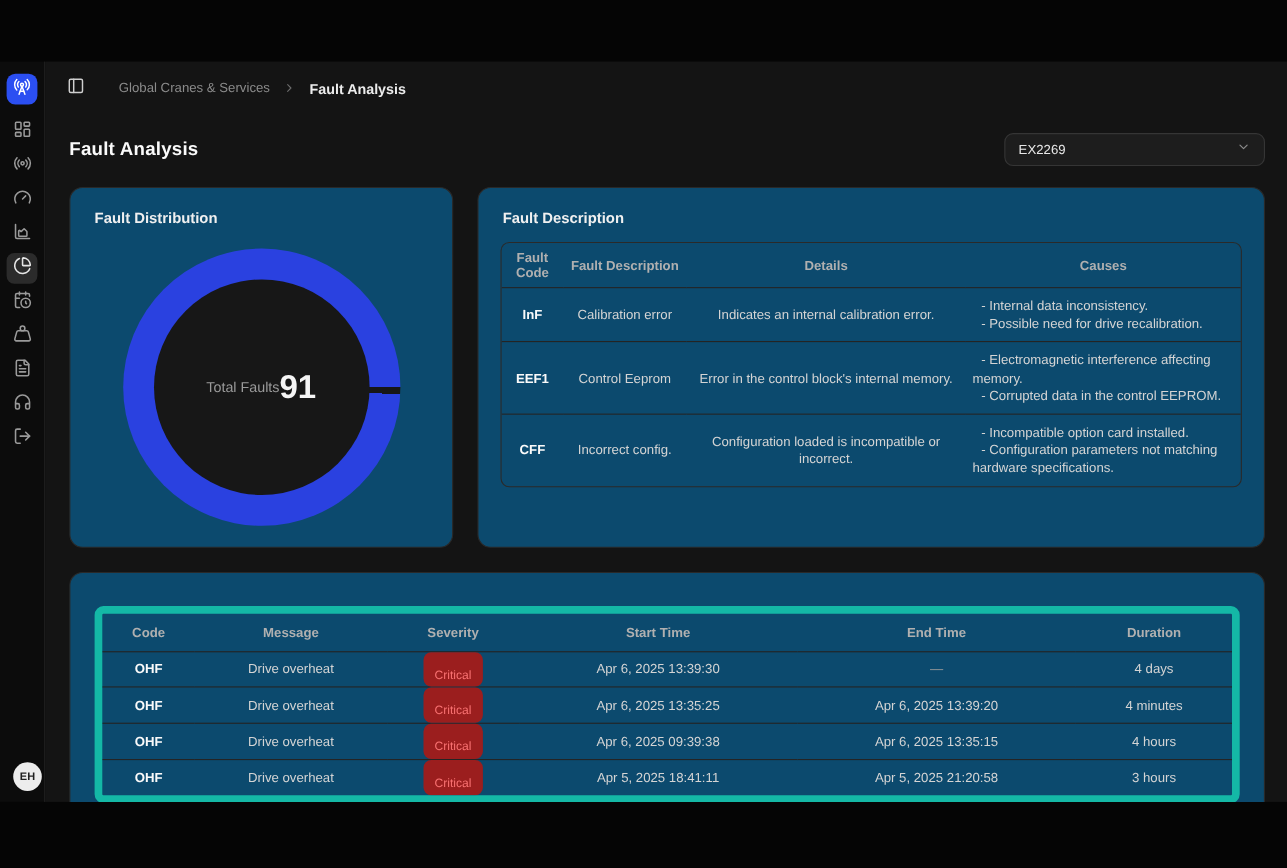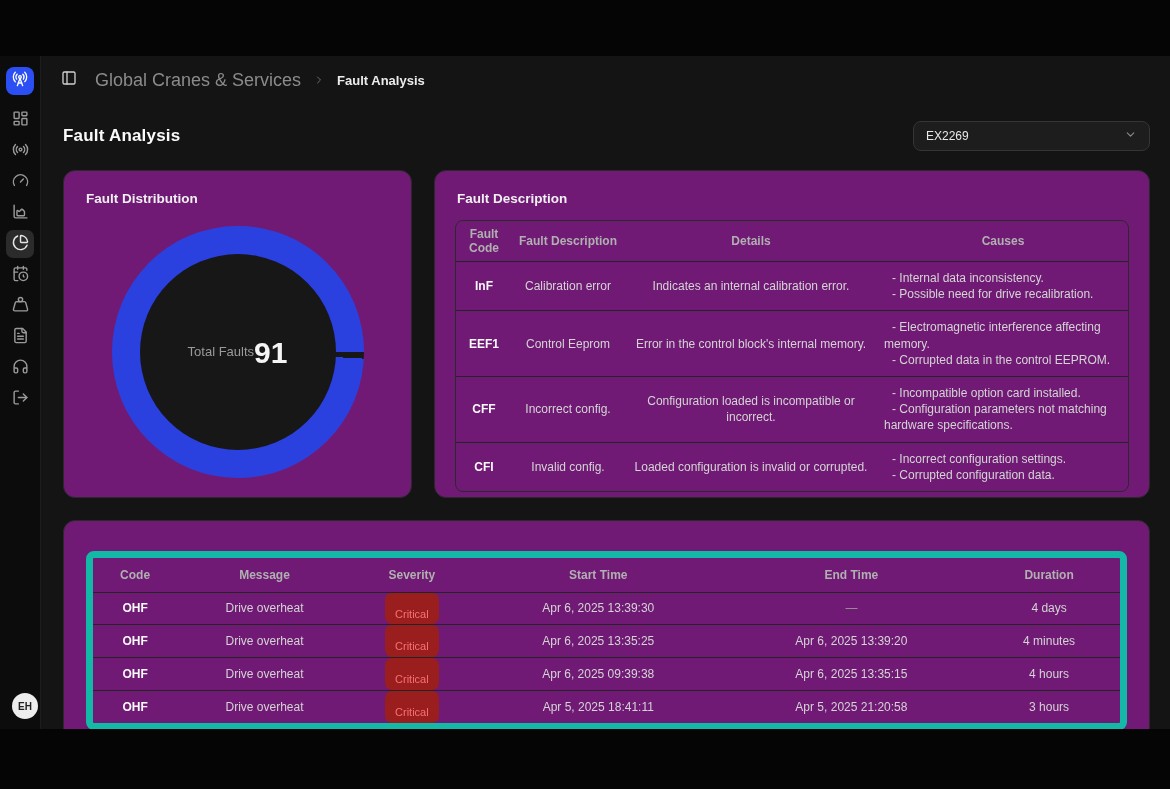--- a/index.html
+++ b/index.html
@@ -17,33 +17,33 @@
   .nav-item svg { width:17px; height:17px; }
   .logo svg { width:16px; height:16px; }
   .avatar { position:absolute; left:12px; bottom:10px; width:26px; height:26px; border-radius:50%; background:#ededed; color:#222; font-size:10px; font-weight:bold; display:flex; align-items:center; justify-content:center; }
 
   
   .main { flex:1; background:#141414; overflow:hidden; padding:0 20px 0 22px; position:relative; }
 
   .breadcrumb-row { height:48px; display:flex; align-items:center; }
   .panel-icon { color:#cfcfcf; display:flex; margin-left:-2px; }
   .panel-icon svg { width:16px; height:16px; }
-  .crumb-app { margin-left:18px; font-size:18px; color:#8b8b8b; }
+  .crumb-app { margin-left:31px; font-size:12px; color:#8b8b8b; }
   .crumb-sep { margin:0 12px; color:#6b6b6b; display:flex; }
   .crumb-sep svg { width:12px; height:12px; }
   .crumb-page { font-size:13px; color:#ececec; font-weight:bold; }
 
   .header-row { margin-top:16px; height:32px; display:flex; align-items:center; justify-content:space-between; }
   .page-title { font-size:17px; font-weight:bold; color:#fafafa; letter-spacing:.2px; }
   .device-select { width:237px; height:30px; background:#1d1d1d; border:1px solid #353535; border-radius:8px; display:flex; align-items:center; justify-content:space-between; padding:0 12px; cursor:pointer;gap:32px; }
   .device-select .val { font-size:12px; color:#e8e8e8; }
   .device-select svg { width:13px; height:13px; color:#8c8c8c; }
 
   .cards-row { margin-top:18px; display:flex; gap:22px; }
-  .card { background:#701a75; border:1px solid #292929; border-radius:12px; }
+  .card { background:#0c4a6e; border:1px solid #292929; border-radius:12px; }
   .card-title { padding:20px 22px 0; font-size:13.5px; font-weight:bold; color:#f0f0f0; }
 
   
   .card-dist { width:349px; height:328px; display:flex; flex-direction:column; flex:none; }
   .donut-wrap { flex:1; display:flex; align-items:center; justify-content:center; }
   .donut { width:252px; height:252px; border-radius:50%; background:conic-gradient(from 90deg, #171717 0deg 3deg, #2a41e0 3deg 360deg); display:flex; align-items:center; justify-content:center; }
   .donut-hole { width:196px; height:196px; border-radius:50%; background:#171717; display:flex; align-items:center; justify-content:center; }
   .donut-label { font-size:13px; color:#9a9a9a; }
   .donut-value { font-size:30px; font-weight:bold; color:#f5f5f5; margin-top:3px; }
 
@@ -246,29 +246,20 @@
                 </tr>
                 <tr>
                   <td class="code">CFF</td>
                   <td>Incorrect config.</td>
                   <td>Configuration loaded is incompatible or incorrect.</td>
                   <td class="causes">
                     <div class="cause-line">- Incompatible option card installed.</div>
                     <div class="cause-line">- Configuration parameters not matching hardware specifications.</div>
                   </td>
                 </tr>
-                <tr>
-                  <td class="code">CFI</td>
-                  <td>Invalid config.</td>
-                  <td>Loaded configuration is invalid or corrupted.</td>
-                  <td class="causes">
-                    <div class="cause-line">- Incorrect configuration settings.</div>
-                    <div class="cause-line">- Corrupted configuration data.</div>
-                  </td>
-                </tr>
               </tbody>
             </table>
           </div>
         </div>
       </div>
 
       <div class="card card-list">
         <div class="tbl-box-list">
           <table class="list-table">
             <colgroup>

